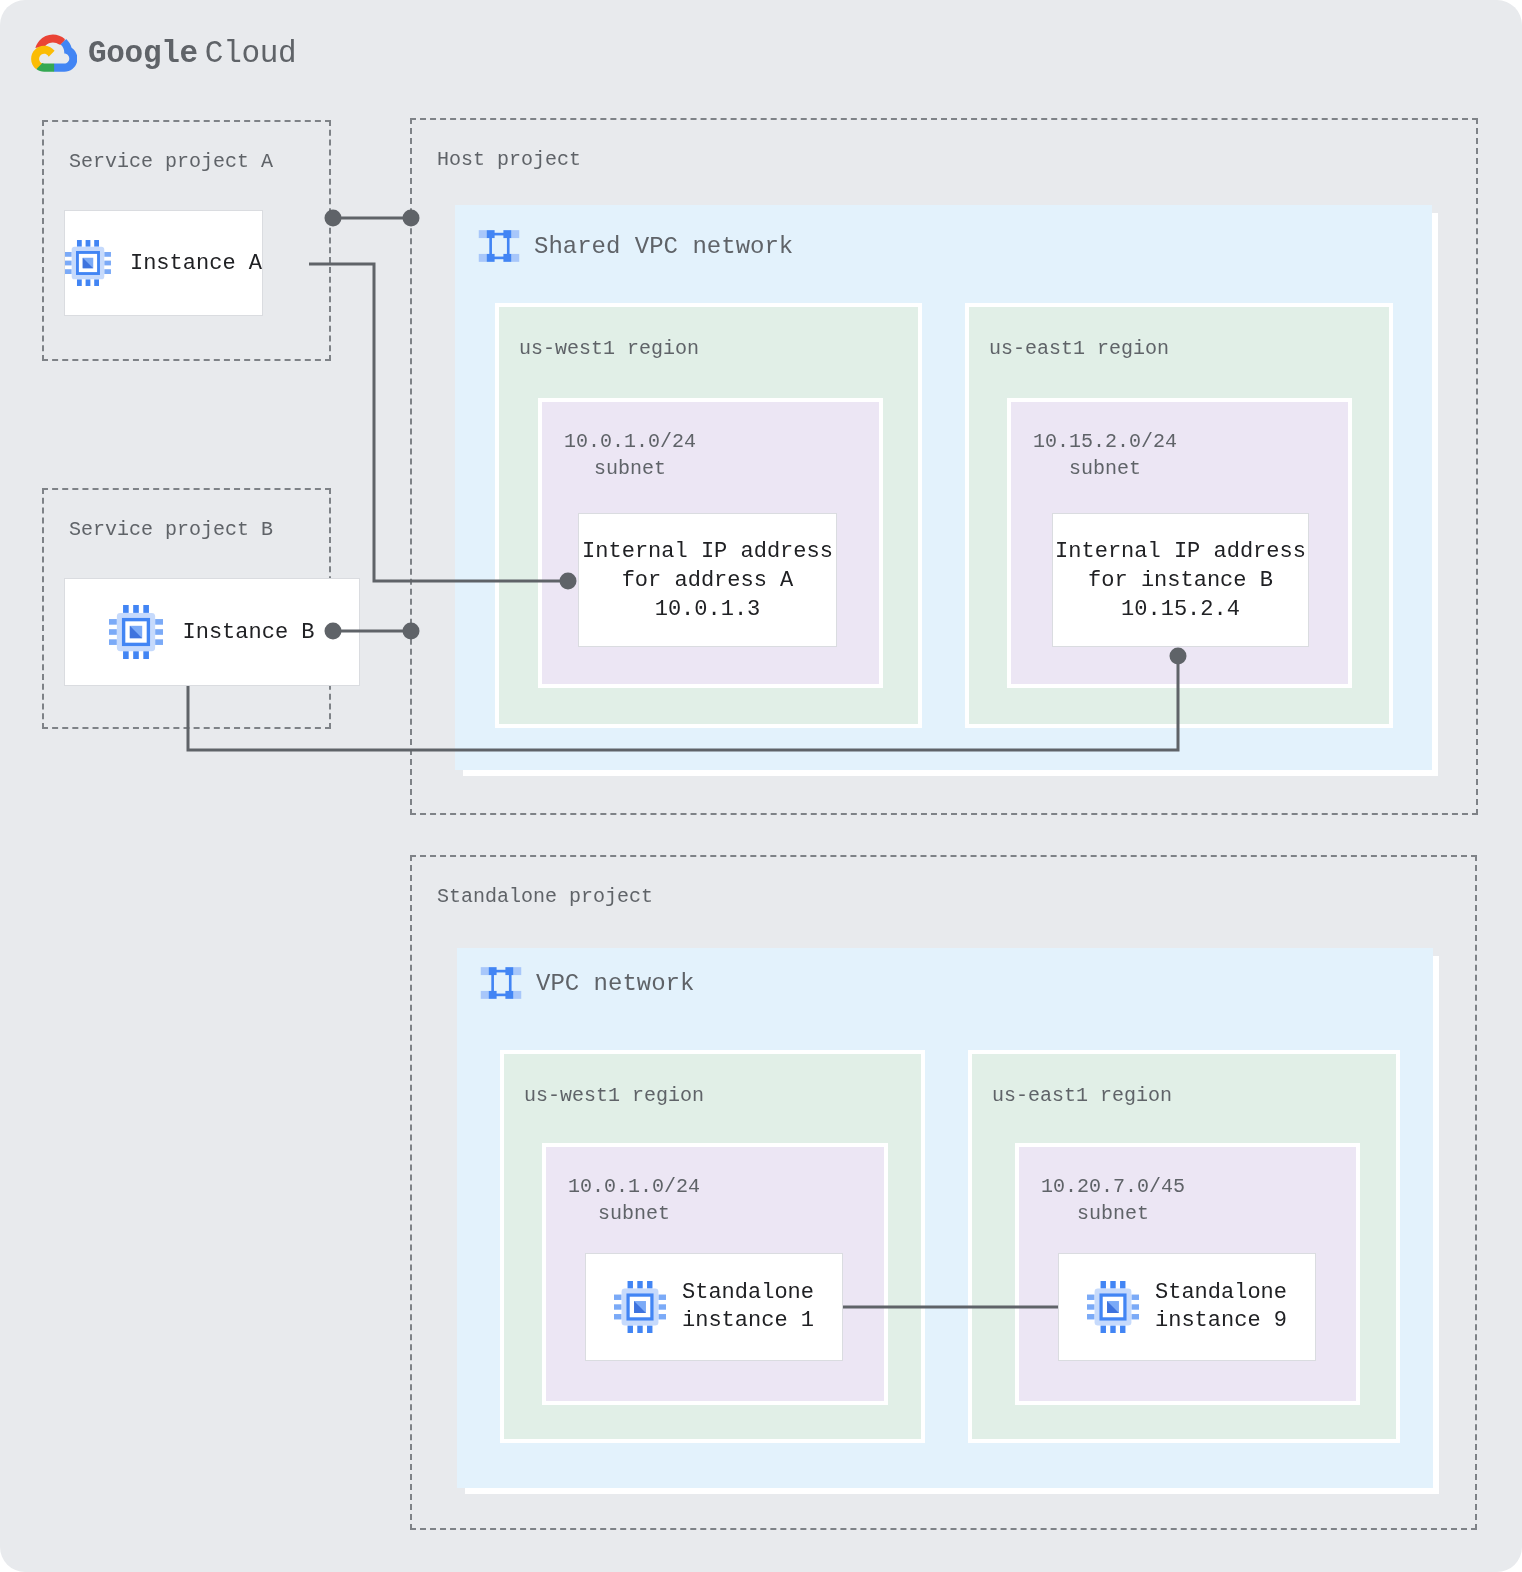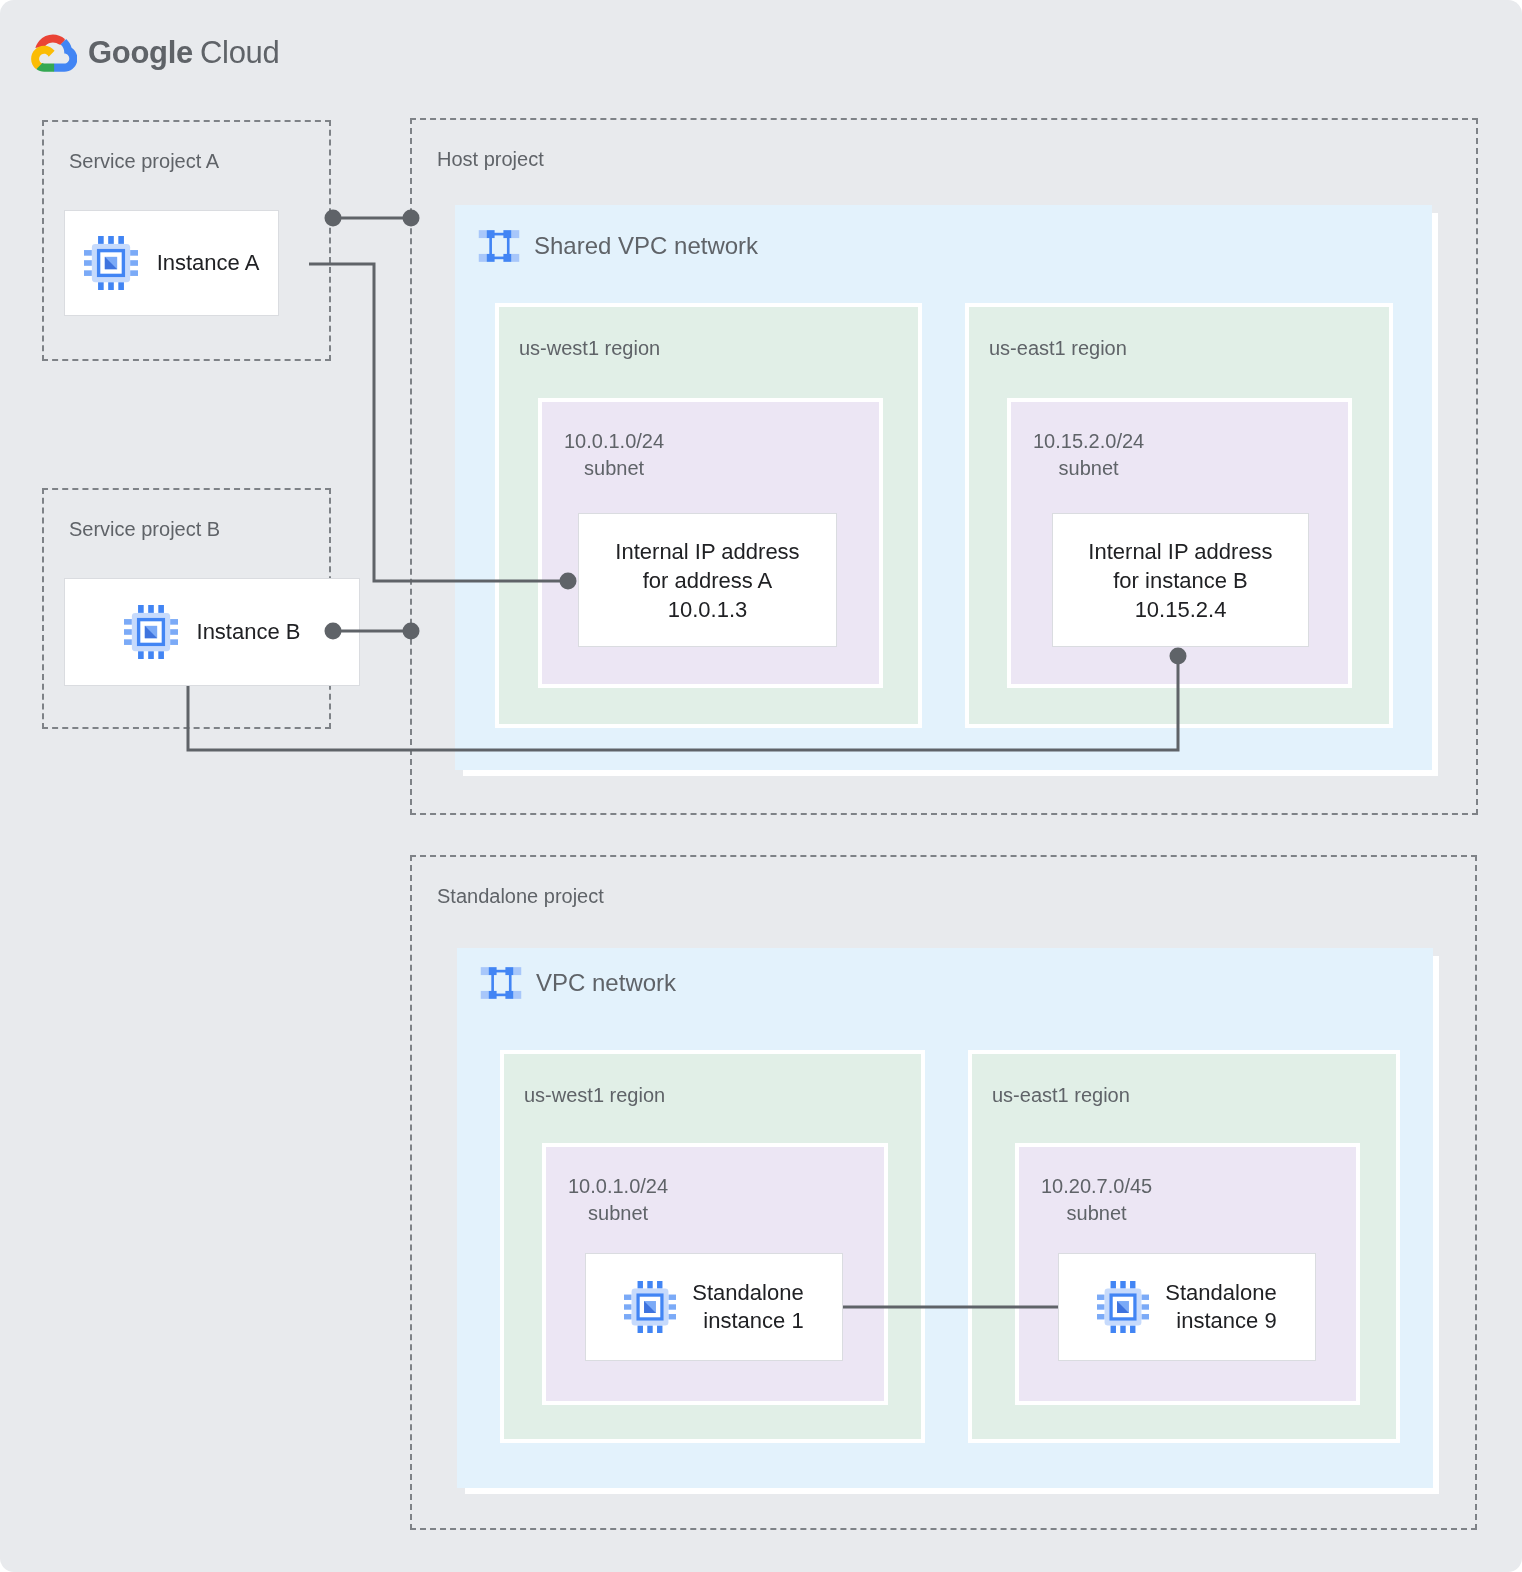--- a/index.html
+++ b/index.html
@@ -1,21 +1,21 @@
 <!DOCTYPE html>
 <html style="--canvas-bg: #E8EAED; --network-bg: #E3F2FC; --region-bg: #E1EFE7; --subnet-bg: #ECE6F4; --dashed-border: #7E8287; --connector: #5F6368; --card-border: #DADCE0; --text-primary: #202124; --text-secondary: #5F6368; --blue: #4285F4; --blue-light: #A8C7FA; --chip-body: #C6DAFC; --chip-pin-light: #7BAAF7; --chip-glyph-dark: #3E73DE; --logo-red: #EA4335; --logo-blue: #4285F4; --logo-yellow: #FBBC05; --logo-green: #34A853;"><head>
 <meta charset="utf-8">
 <style>
   html,body { margin:0; padding:0; background:#ffffff; }
   * { box-sizing:border-box; }
   .canvas {
     position:relative; width:1522px; height:1572px;
     background:var(--canvas-bg,#E8EAED);
-    border-radius:14px; overflow:hidden;
-    font-family:Liberation Sans, sans-serif;
+    border-radius:25px; overflow:hidden;
+    font-family:Liberation Mono, monospace;
     -webkit-font-smoothing:antialiased;
   }
   .logo-row { position:absolute; left:30px; top:34px; display:flex; align-items:center; gap:11px; }
   .logo-text { font-size:31px; color:var(--text-secondary,#5F6368); letter-spacing:-0.3px; }
   .logo-text .g { font-weight:600; margin-right:7px; }
   .logo-text .c { font-weight:400; }
 
   .dashed-box { position:absolute; border:2px dashed var(--dashed-border,#7E8287); }
   .proj-title { position:absolute; left:25px; top:28px; font-size:20px; color:var(--text-secondary,#5F6368); white-space:nowrap; }
 
@@ -48,21 +48,21 @@
       <path fill="#4285F4" d="M77.3 25.6c-1.7-6.3-5.2-12-10.1-16.4L56.7 19.7c4.4 3.6 7 9.1 6.9 14.8v1.9c5.2 0 9.4 4.2 9.4 9.4s-4.2 9.4-9.4 9.4H44.8l-1.9 2v11.2l1.9 1.9h18.8c13.5.1 24.5-10.7 24.6-24.2 0-8.2-4-15.8-10.9-20.5z"></path>
       <path fill="#34A853" d="M26 70.3h18.7V55.2H26c-1.3 0-2.6-.3-3.8-.8l-2.7.8-7.5 7.5-.7 2.5c4.2 3.3 9.4 5.1 14.7 5.1z"></path>
       <path fill="#FBBC05" d="M26 21.9C12.5 22 1.6 33 1.7 46.5c0 7.5 3.5 14.6 9.6 19.2l10.9-10.9c-4.7-2.1-6.8-7.7-4.7-12.4 2.1-4.7 7.7-6.8 12.4-4.7 2.1.9 3.7 2.6 4.7 4.7l10.9-10.9C40.9 25.4 33.7 21.9 26 21.9z"></path>
     </svg>
     <div class="logo-text"><span class="g">Google</span><span class="c">Cloud</span></div>
   </div>
 
   <div class="dashed-box" style="left:42px; top:120px; width:289px; height:241px;">
     <div class="proj-title">Service project A</div>
   </div>
-  <div class="white-card inst-card" style="left:64px; top:210px; width:215px; height:106px;">
+  <div class="white-card inst-card" style="left:64px; top:210px; width:199px; height:106px;">
     <svg width="54" height="54" viewBox="0 0 48 48">
       <rect x="12.5" y="0" width="5" height="7" fill="#4285F4"></rect>
         <rect x="21.5" y="0" width="5" height="7" fill="#4285F4"></rect>
         <rect x="30.5" y="0" width="5" height="7" fill="#4285F4"></rect>
       <rect x="12.5" y="41" width="5" height="7" fill="#4285F4"></rect>
         <rect x="21.5" y="41" width="5" height="7" fill="#4285F4"></rect>
         <rect x="30.5" y="41" width="5" height="7" fill="#4285F4"></rect>
       <rect x="0" y="12.5" width="7" height="5" fill="#7BAAF7"></rect>
         <rect x="0" y="21.5" width="7" height="5" fill="#7BAAF7"></rect>
         <rect x="0" y="30.5" width="7" height="5" fill="#7BAAF7"></rect>

